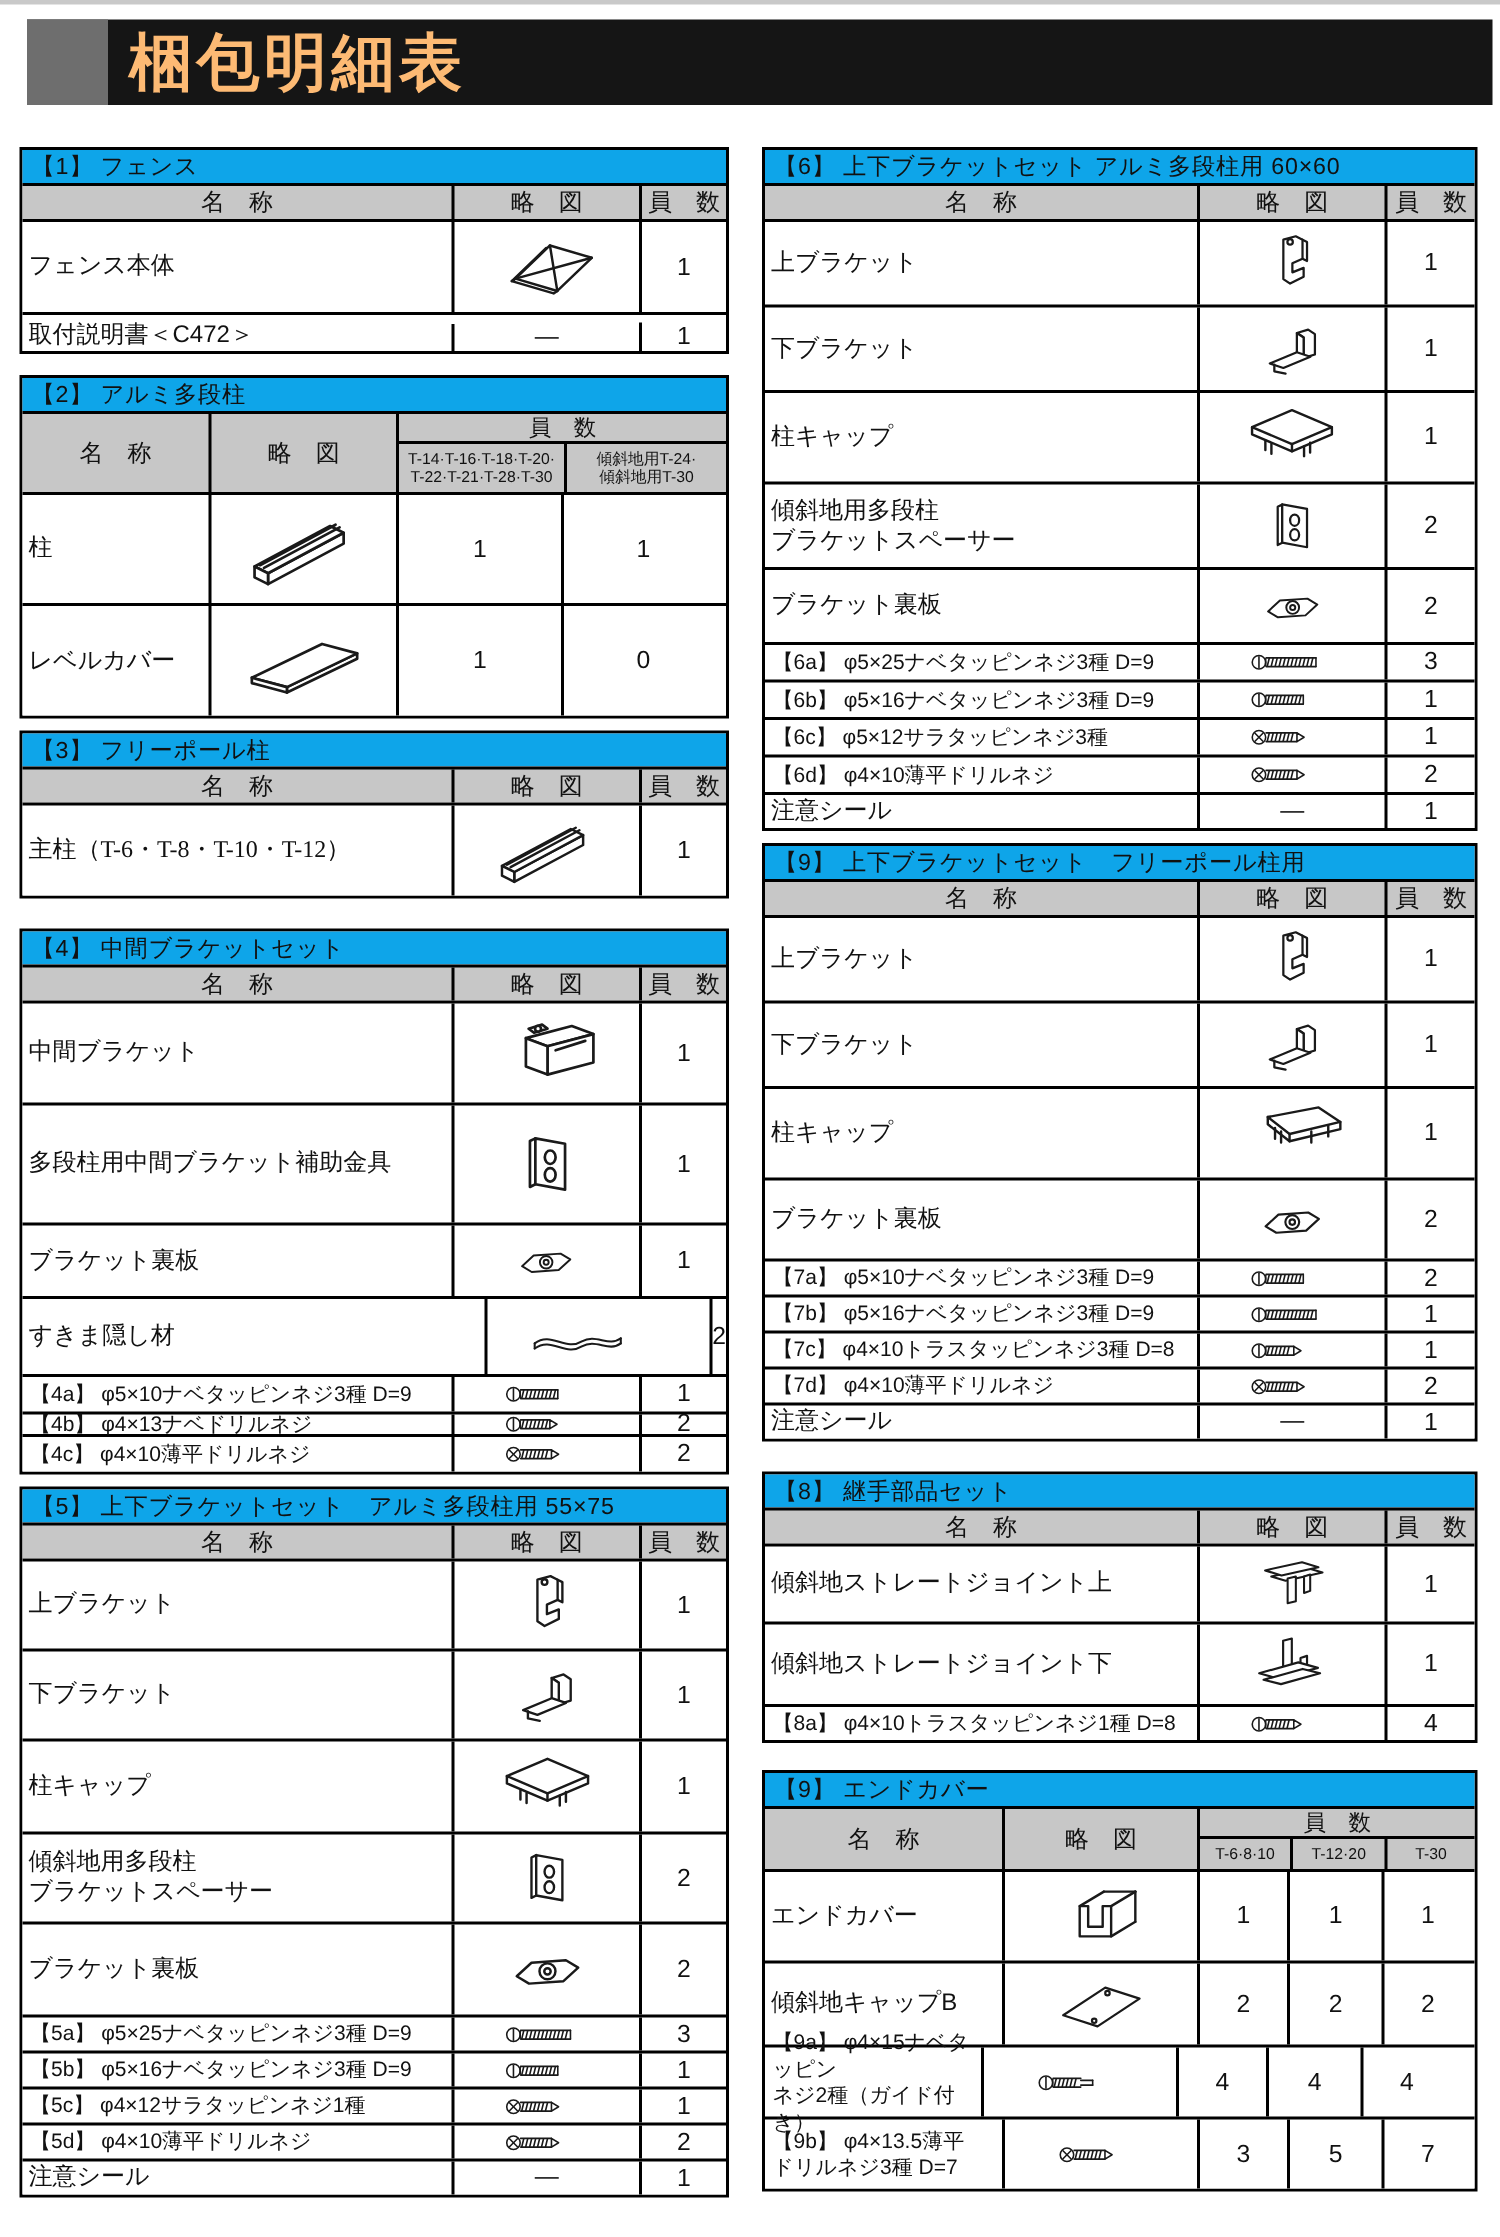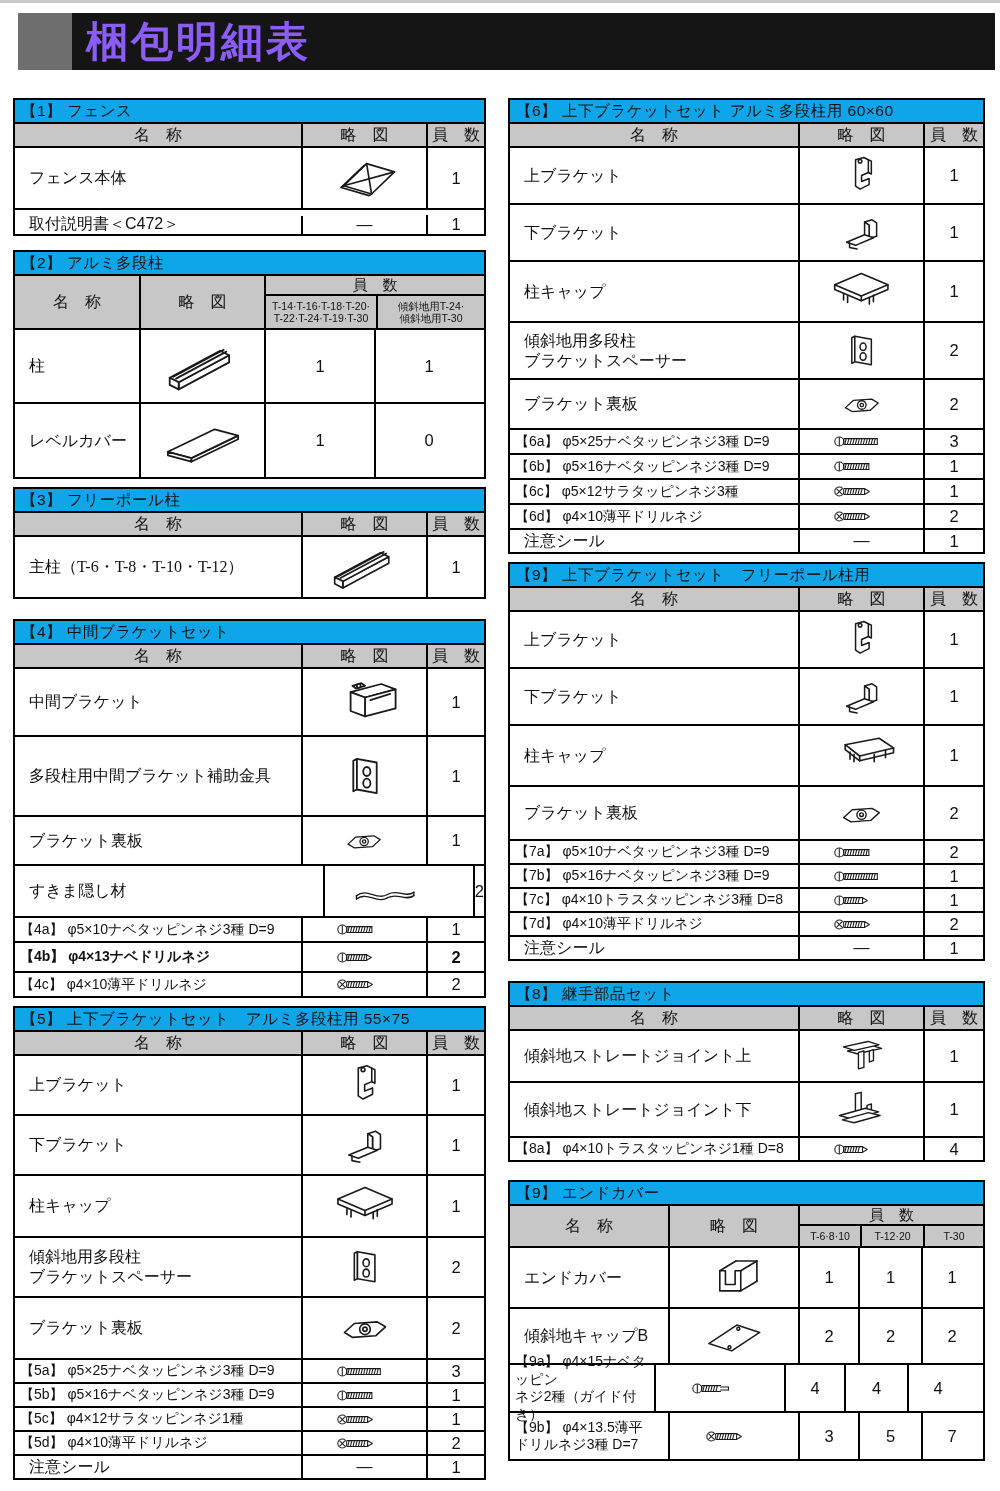--- a/index.html
+++ b/index.html
@@ -3,39 +3,39 @@
 <meta charset="utf-8">
 <style>
   html,body{margin:0;padding:0;background:#fff;}
   .page{position:relative;width:1000px;height:1491px;background:#fff;overflow:hidden;
         font-family:"Liberation Sans","DejaVu Sans",sans-serif;color:#111;}
   .scan-edge{position:absolute;left:0;top:0;width:100%;height:3px;background:#c9c9c9;}
 
   
   .hdr{position:absolute;left:18px;top:13px;width:977px;height:57px;background:#151515;display:flex;align-items:stretch;}
   .hdr-gray{width:54px;background:#6e6e6e;}
-  .hdr-title{color:#8b5cf6;font-weight:bold;font-size:42px;line-height:57px;margin-left:14px;letter-spacing:3px;}
+  .hdr-title{color:#fdba74;font-weight:bold;font-size:42px;line-height:57px;margin-left:14px;letter-spacing:3px;}
 
   .colL{position:absolute;left:13px;top:98px;width:473px;}
   .colR{position:absolute;left:508px;top:98px;width:477px;}
 
   .tbl{border:2px solid #000;background:#fff;box-sizing:border-box;}
   .tbl-title{background:#0ea5e9;height:22px;display:flex;align-items:center;padding-left:6px;
              font-size:15.5px;letter-spacing:0.5px;box-sizing:border-box;}
   .hrow{display:flex;background:#c7c7c7;border-top:2px solid #000;box-sizing:border-box;}
   .hcell{display:flex;align-items:center;justify-content:center;font-size:16px;box-sizing:border-box;}
   .bl{border-left:2px solid #000;}
   .qgrp{display:flex;flex-direction:column;flex:1;box-sizing:border-box;border-left:2px solid #000;}
   .qlabel{display:flex;align-items:center;justify-content:center;font-size:15px;border-bottom:2px solid #000;box-sizing:border-box;}
   .subrow{display:flex;flex:1;}
   .scell{display:flex;align-items:center;justify-content:center;text-align:center;font-size:10.5px;
          line-height:1.18;white-space:pre-line;box-sizing:border-box;overflow:hidden;}
 
   .trow{display:flex;border-top:2px solid #000;box-sizing:border-box;background:#fff;}
-  .cname{display:flex;align-items:center;padding-left:14px;font-size:16px;line-height:1.25;
+  .cname{display:flex;align-items:center;padding-left:4px;font-size:16px;line-height:1.25;
          white-space:pre-line;box-sizing:border-box;}
   .cdia{display:flex;align-items:center;justify-content:center;box-sizing:border-box;border-left:2px solid #000;}
   .cqty{display:flex;align-items:center;justify-content:center;font-size:16.5px;box-sizing:border-box;border-left:2px solid #000;}
   .trow.small .cname{font-size:14px;padding-left:5px;}
   .dash{font-size:16px;}
 
   .ic{stroke:#1a1a1a;stroke-width:2;fill:#fff;stroke-linejoin:round;stroke-linecap:round;}
   .ic-b{height:82%;max-height:54px;max-width:96%;}
   .ic-s{height:19px;width:80px;}
   .ic .nf{fill:none;}
@@ -82,21 +82,21 @@
       </div>
       <div class="tbl" style="margin-top: 14px;">
         <div class="tbl-title">【2】 アルミ多段柱</div>
         <div class="hrow" style="height: 54px;">
           <div class="hcell" style="width: 124px;">名　称</div>
           <div class="hcell bl" style="width: 125px;">略　図</div>
           <div class="qgrp">
             <div class="qlabel" style="height: 20px;">員　数</div>
             <div class="subrow">
               <div class="scell" style="width: 110px;">T-14·T-16·T-18·T-20·
-T-22·T-24·T-19·T-30</div>
+T-22·T-21·T-28·T-30</div>
               <div class="scell bl" style="width: 108px;">傾斜地用T-24·
 傾斜地用T-30</div>
             </div>
           </div>
         </div>
         <div class="trow" style="height: 74px;">
           <div class="cname" style="width: 124px;">柱</div>
           <div class="cdia" style="width: 125px;">
             <svg viewBox="0 0 100 60" preserveAspectRatio="xMidYMid meet" class="ic ic-b">
               <polygon points="23,48 79,18 79,26 23,56"></polygon>
@@ -215,21 +215,21 @@
               <line x1="45" y1="13" x2="42.5" y2="23"></line>
               <line x1="50" y1="13" x2="47.5" y2="23"></line>
               <line x1="55" y1="13" x2="52.5" y2="23"></line>
               <line x1="60" y1="13" x2="57.5" y2="23"></line>
               <line x1="65" y1="13" x2="62.5" y2="23"></line>
               <line x1="68" y1="12.5" x2="68" y2="23.5"></line>
             </svg>
           </div>
           <div class="cqty" style="flex: 1 1 0%;">1</div>
         </div>
-        <div class="trow small" style="height: 30px; font-weight: bold;">
+        <div class="trow small" style="height: 15px;">
           <div class="cname" style="width: 286px;">【4b】 φ4×13ナベドリルネジ</div>
           <div class="cdia" style="width: 125px;">
             <svg viewBox="0 0 110 36" preserveAspectRatio="xMidYMid meet" class="ic ic-s">
               <circle cx="12" cy="18" r="8.5"></circle>
               <line x1="12" y1="11" x2="12" y2="25"></line>
               <line x1="20.5" y1="13.5" x2="20.5" y2="22.5"></line>
               <line x1="21" y1="12.5" x2="58" y2="12.5"></line>
               <line x1="21" y1="23.5" x2="58" y2="23.5"></line>
               <line x1="25" y1="13" x2="22.5" y2="23"></line>
               <line x1="30" y1="13" x2="27.5" y2="23"></line>

